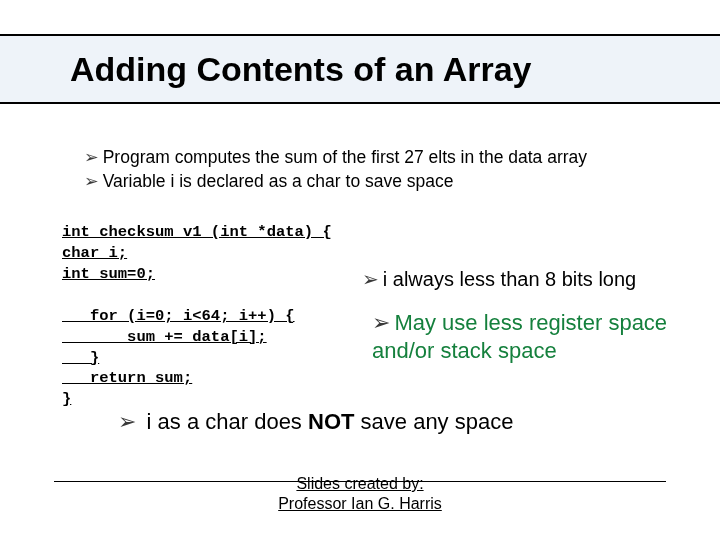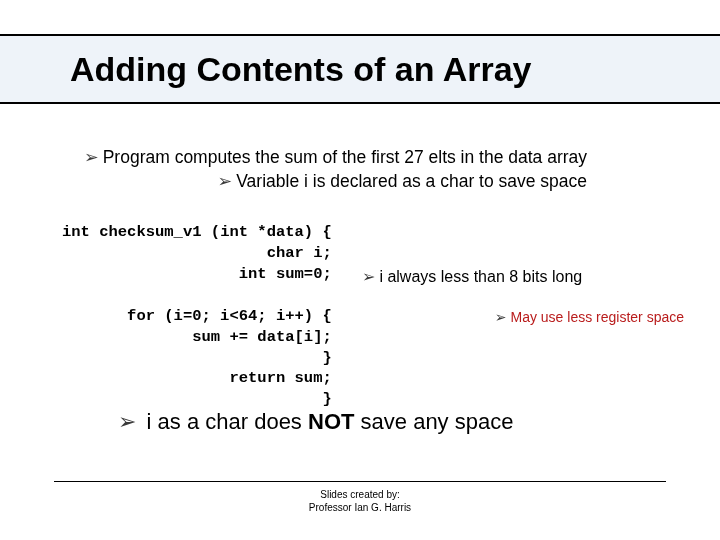--- a/index.html
+++ b/index.html
@@ -1,15 +1,15 @@
 <!DOCTYPE html>
 <html><head>
 <meta charset="utf-8">
 <style>
-  * { margin: 0; padding: 0; box-sizing: border-box; text-align: right; }
+  * { margin: 0; padding: 0; box-sizing: border-box; }
   body {
     width: 720px;
     height: 540px;
     background: #ffffff;
     font-family: Arial, Helvetica, sans-serif;
     position: relative;
     overflow: hidden;
   }
   .title-band {
     position: absolute;
@@ -45,39 +45,40 @@
   .code-block {
     position: absolute;
     top: 222px;
     left: 62px;
     font-family: "Courier New", Courier, monospace;
     font-size: 15.5px;
     font-weight: bold;
     color: #000;
     line-height: 1.35;
     white-space: pre;
+    text-decoration: underline;
   }
   .right-note-1 {
     position: absolute;
     top: 267px;
     left: 362px;
-    font-size: 16px;
+    font-size: 20px;
     color: #000;
   }
   .right-note-1::before {
     content: "➢";
     color: #3a3a3a;
     margin-right: 4px;
   }
   .right-note-2 {
     position: absolute;
     top: 309px;
-    left: 384px;
-    font-size: 14px;
-    color: #b91c1c;
+    left: 372px;
+    font-size: 22px;
+    color: #15803d;
     width: 300px;
     line-height: 1.25;
   }
   .right-note-2 .first::before {
     content: "➢";
     color: #3a3a3a;
     margin-right: 4px;
   }
   .bullets-bottom {
     position: absolute;
@@ -98,22 +99,23 @@
     width: 612px;
     bottom: 58px;
     border-top: 1px solid #000;
   }
   .footer {
     position: absolute;
     bottom: 26px;
     left: 0;
     width: 720px;
     text-align: center;
-    font-size: 10px;
+    font-size: 16px;
     color: #000;
+    text-decoration: underline;
     line-height: 1.25;
   }
   .not-bold { font-weight: bold; }
 </style>
 </head>
 <body>
 
 <div class="title-band">
   <div class="title">Adding Contents of an Array</div>
 </div>
@@ -130,20 +132,21 @@
    for (i=0; i&lt;64; i++) {
        sum += data[i];
    }
    return sum;
 }</div>
 
 <div class="right-note-1">i always less than 8 bits long</div>
 
 <div class="right-note-2">
   <span class="first">May use less register space</span><br>
+  <span>and/or stack space</span>
 </div>
 
 <div class="bullets-bottom">
   <div class="row">
     <span>i as a char does </span><span class="not-bold">NOT</span><span> save any space</span>
   </div>
 </div>
 
 <div class="footer-rule"></div>
 

